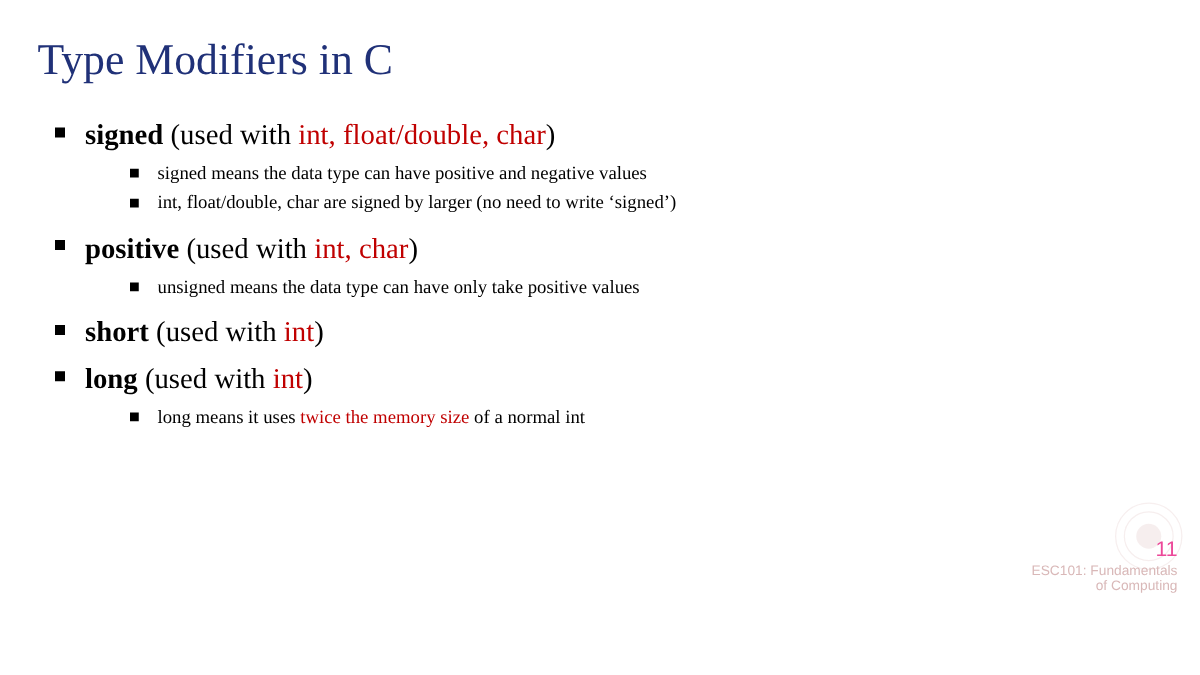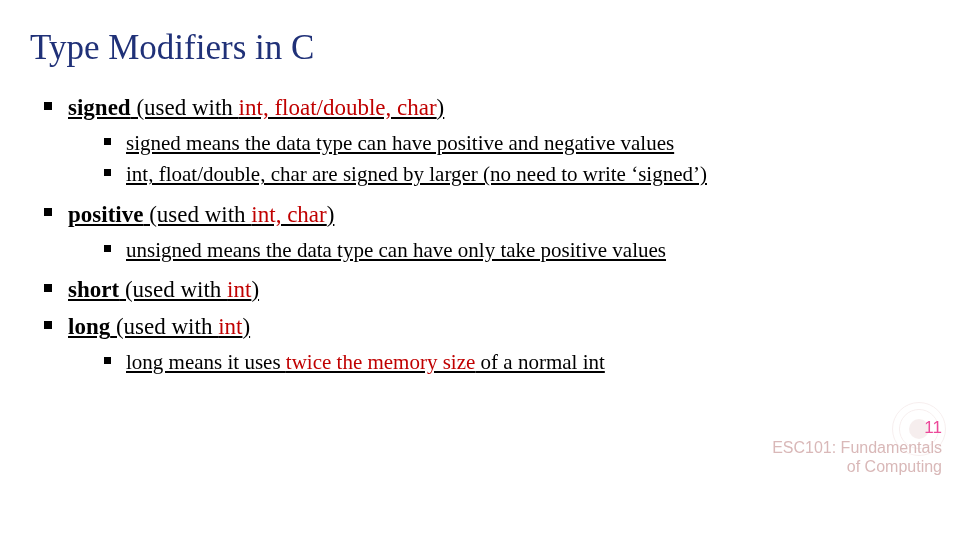--- a/index.html
+++ b/index.html
@@ -23,21 +23,20 @@
   .title {
     font-size: 35px;
     color: #203178;
     margin: 8px 0 24px 0;
     font-weight: normal;
   }
   ul.outer {
     list-style: none;
     padding: 0;
     margin: 0 0 0 10px;
-    text-decoration: underline;
   }
   ul.outer > li {
     position: relative;
     padding-left: 28px;
     margin-bottom: 6px;
     font-size: 23px;
     line-height: 1.35;
   }
   ul.outer > li::before {
     content: "";
@@ -50,21 +49,21 @@
   }
   ul.inner {
     list-style: none;
     padding: 0;
     margin: 6px 0 10px 34px;
   }
   ul.inner > li {
     position: relative;
     padding-left: 24px;
     margin-bottom: 3px;
-    font-size: 21px;
+    font-size: 15px;
     line-height: 1.35;
   }
   ul.inner > li::before {
     content: "";
     position: absolute;
     left: 2px;
     top: 0.42em;
     width: 7px;
     height: 7px;
     background: #000;
@@ -79,21 +78,21 @@
     font-family: Arial, Helvetica, sans-serif;
   }
   .pagenum {
     font-size: 17px;
     color: #ec4899;
     display: block;
     margin-bottom: 1px;
     text-align: right;
   }
   .course {
-    font-size: 16px;
+    font-size: 11px;
     color: #d9b8b8;
     line-height: 1.15;
   }
   .logo {
     position: absolute;
     right: 14px;
     bottom: 28px;
     width: 54px;
     height: 54px;
     border: 1px solid #e7d0d0;

